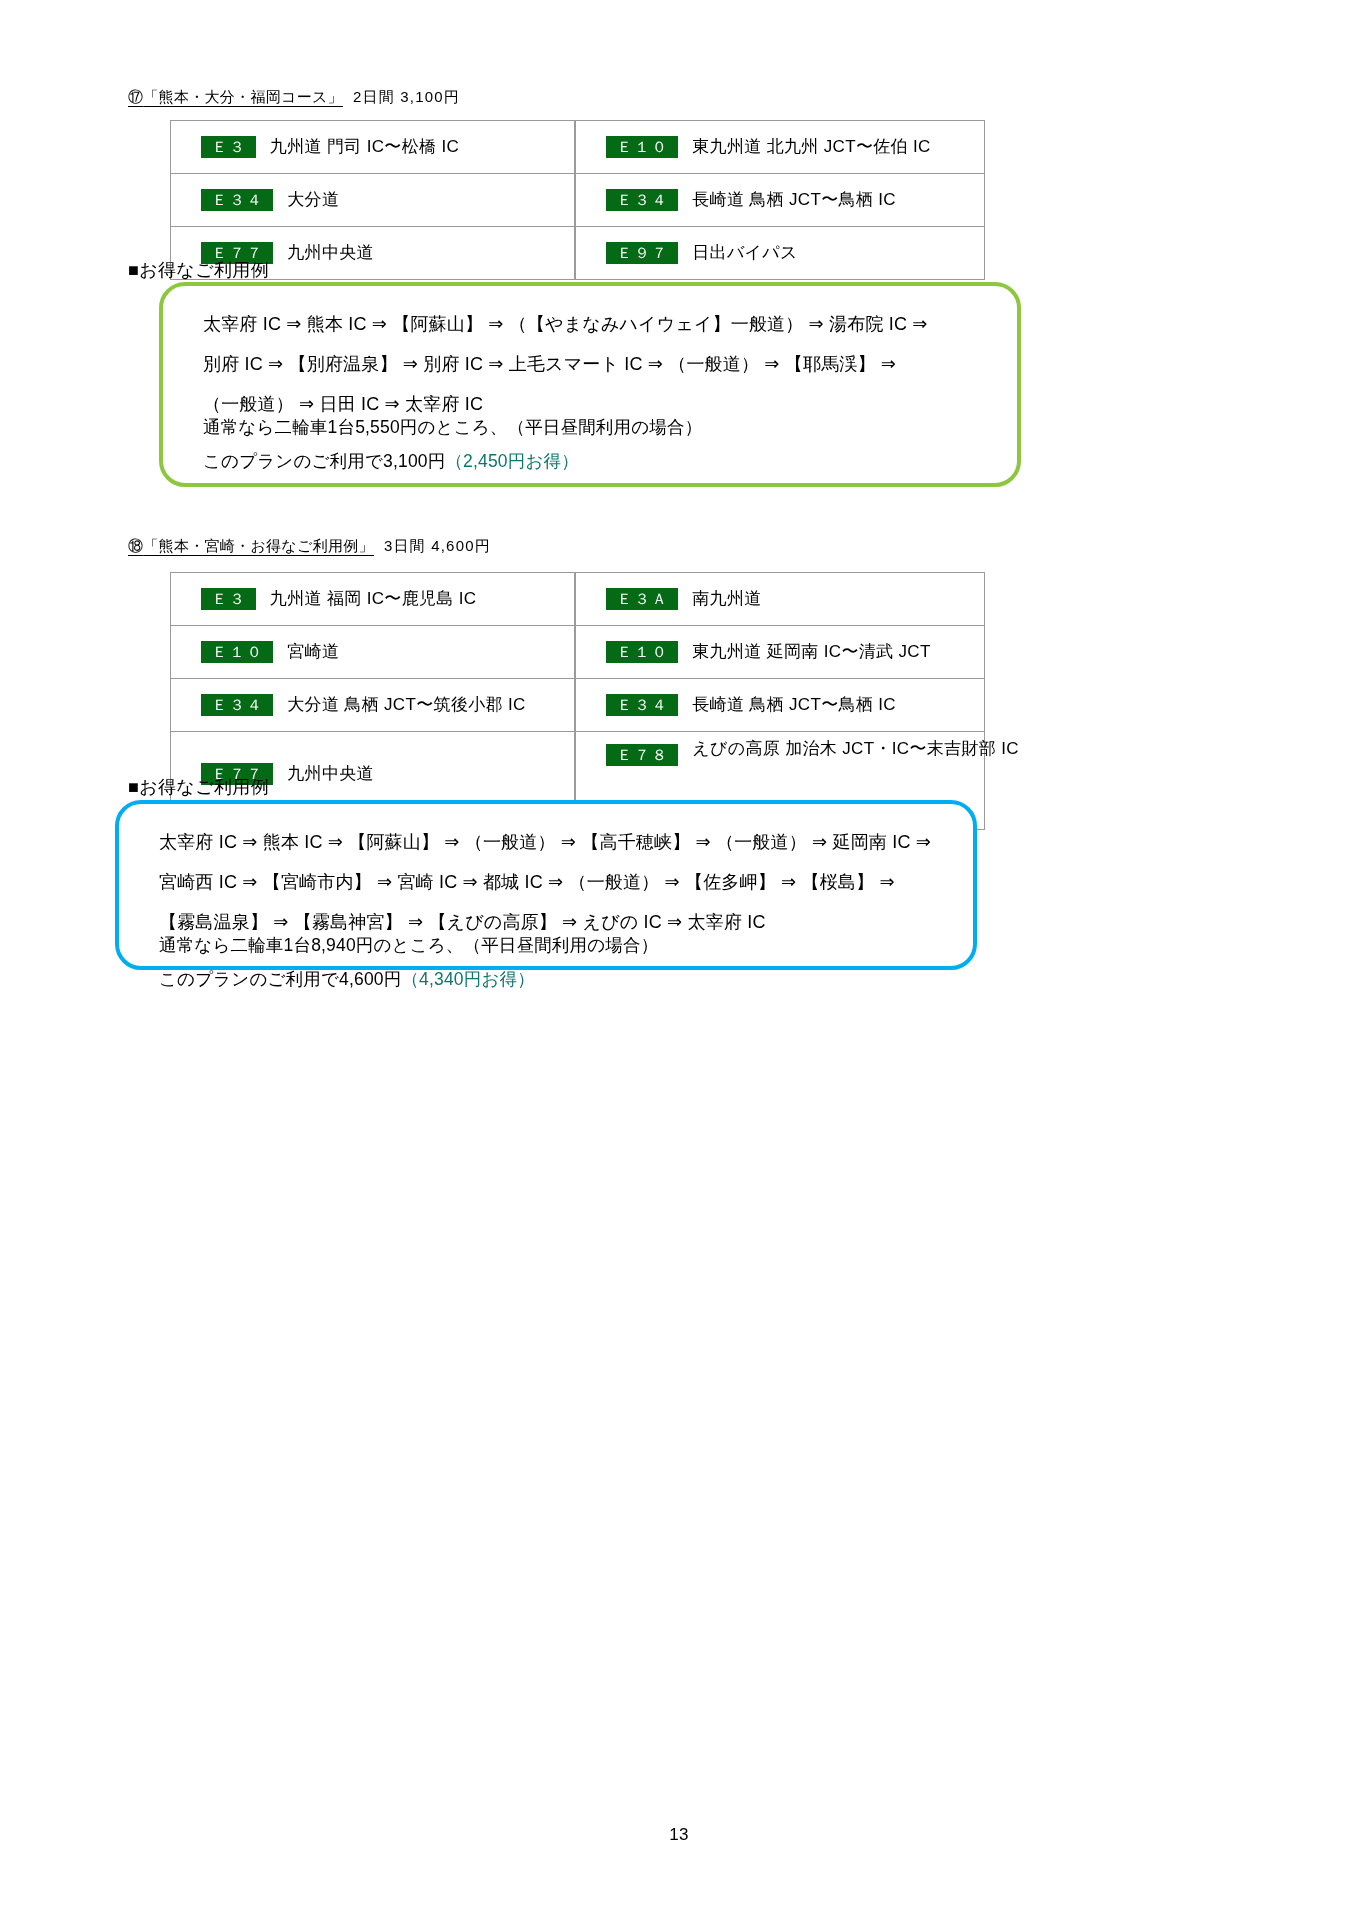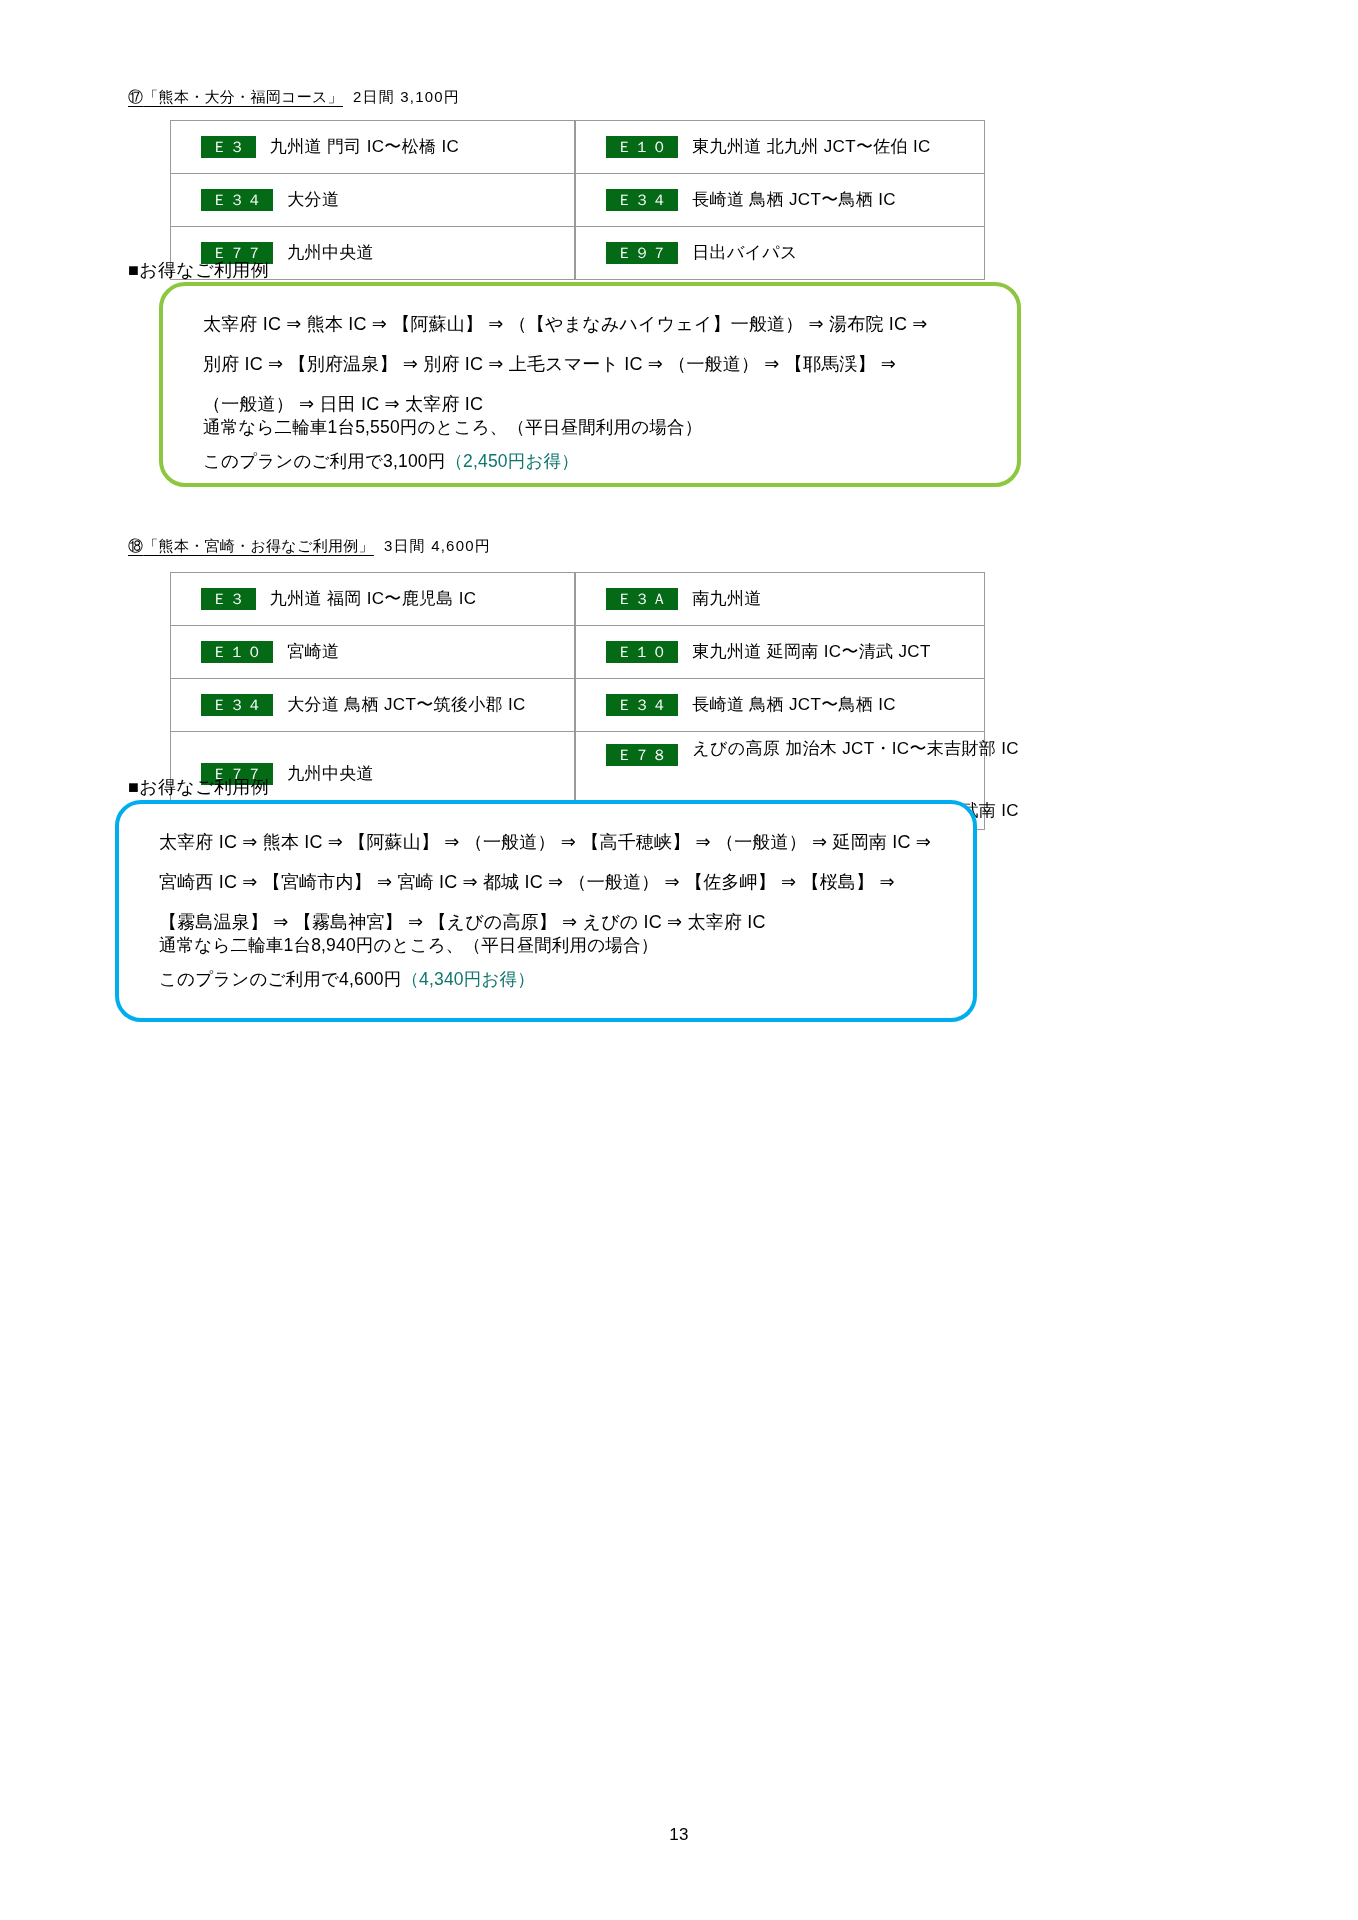--- a/index.html
+++ b/index.html
@@ -284,33 +284,33 @@
     </tr>
     <tr>
       <td class="cell">
         <div class="cell-inner">
           <span class="badge wide">Ｅ３４</span>
           <span class="road-name">長崎道 鳥栖 JCT〜鳥栖 IC</span>
         </div>
       </td>
     </tr>
     <tr>
-      <td class="cell" style="height:76px;text-align:right;">
+      <td class="cell" style="height:76px;">
         <div class="cell-inner two-line">
           <span class="badge wide badge-top">Ｅ７８</span>
           <span class="road-name"><span>えびの高原 加治木 JCT・IC〜末吉財部 IC</span><span class="l2">清武 JCT〜清武南 IC</span></span>
         </div>
       </td>
     </tr>
   </tbody>
     </table>
 
   <div class="example-label" style="left:128px; top:775px;">■お得なご利用例</div>
 
-  <div class="example-box blue" style="left:115px; top:800px; width:862px; height:222px;">
+  <div class="example-box blue" style="left:115px; top:800px; width:862px; height:170px;">
     <div class="route-lines">
       <div>太宰府 IC  ⇒   熊本 IC  ⇒ 【阿蘇山】 ⇒ （一般道） ⇒ 【高千穂峡】 ⇒ （一般道）  ⇒  延岡南 IC  ⇒</div>
       <div>宮崎西 IC  ⇒ 【宮崎市内】 ⇒  宮崎 IC  ⇒  都城 IC  ⇒ （一般道） ⇒ 【佐多岬】 ⇒ 【桜島】 ⇒</div>
       <div>【霧島温泉】 ⇒ 【霧島神宮】 ⇒ 【えびの高原】 ⇒  えびの IC  ⇒   太宰府 IC</div>
     </div>
     <div class="price-lines" style="top:124px;">
       <div>通常なら二輪車1台8,940円のところ、（平日昼間利用の場合）</div>
       <div><span>このプランのご利用で4,600円</span><span class="discount">（4,340円お得）</span></div>
     </div>
   </div>

